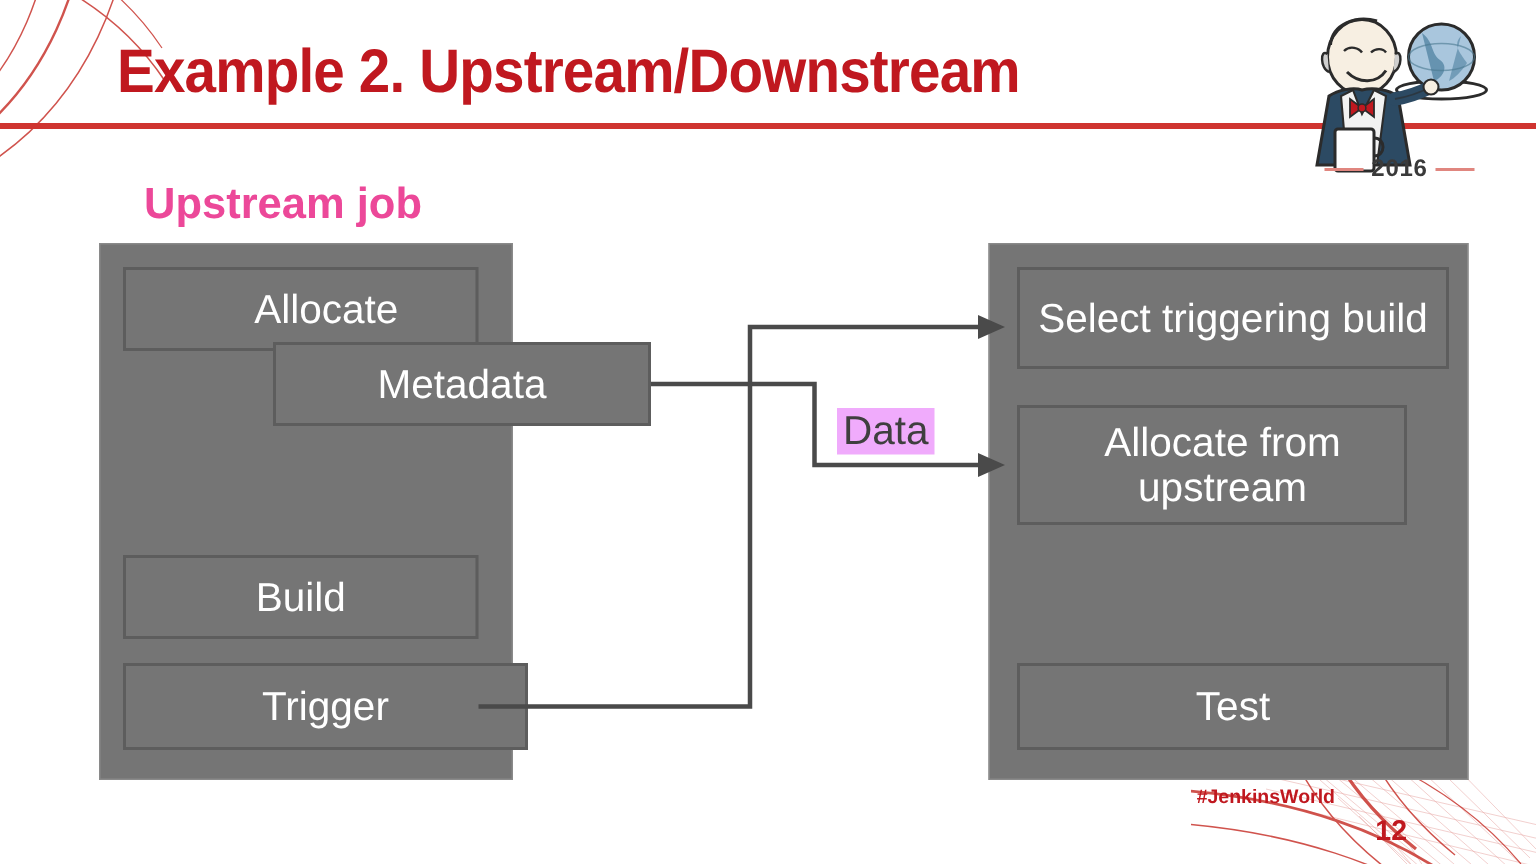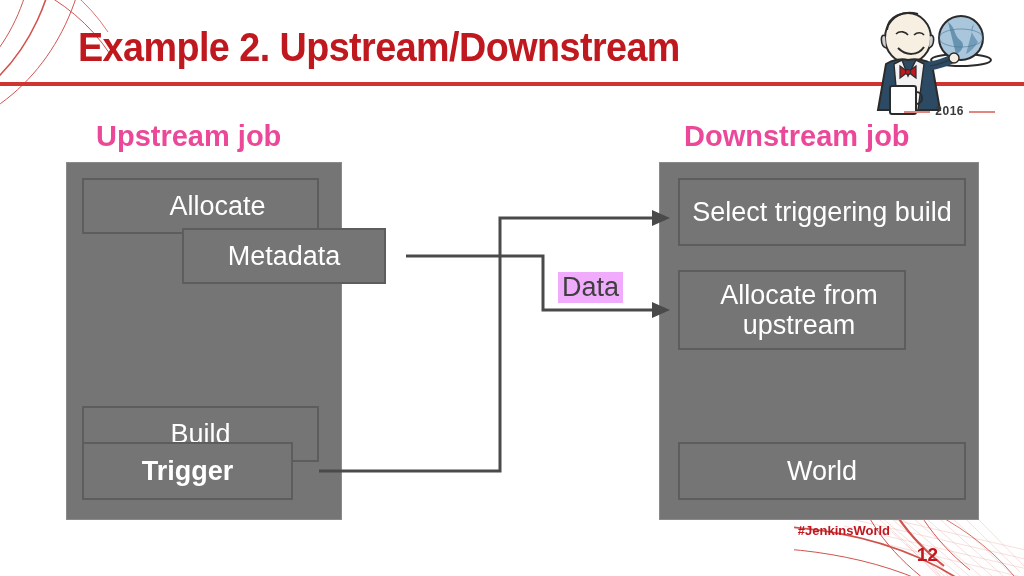--- a/index.html
+++ b/index.html
@@ -69,22 +69,22 @@
     font-weight: bold;
     color: #c0181f;
     font-style: italic;
     letter-spacing: -0.3px;
   }
   #logo-year {
     position: absolute;
     right: 24px;
     top: 104px;
     width: 134px;
-    text-align: right;
-    font-size: 12px;
+    text-align: center;
+    font-size: 16px;
     font-weight: bold;
     color: #3a3a3a;
     letter-spacing: 0.5px;
   }
   .year-dash {
     display: inline-block;
     width: 26px;
     height: 2px;
     background: #e0867f;
     vertical-align: middle;
@@ -126,31 +126,31 @@
     box-sizing: border-box;
     display: flex;
     align-items: center;
     justify-content: center;
     text-align: center;
     color: #ffffff;
     font-size: 27px;
     line-height: 1.12;
   }
   #stage-allocate { left: 82px; top: 178px; width: 237px; height: 56px; padding-left: 34px; }
-  #stage-build    { left: 82px; top: 370px; width: 237px; height: 56px; margin-top: 36px; }
-  #stage-trigger  { left: 82px; top: 442px; width: 211px; height: 58px; font-weight: bold; }
+  #stage-build    { left: 82px; top: 370px; width: 237px; height: 56px; }
+  #stage-trigger  { left: 82px; top: 442px; width: 270px; height: 58px; }
 
   #stage-select      { left: 678px; top: 178px; width: 288px; height: 68px; }
-  #stage-allocate-up { left: 678px; top: 270px; width: 228px; height: 80px; padding-left: 14px; }
+  #stage-allocate-up { left: 678px; top: 270px; width: 260px; height: 80px; padding-left: 14px; }
   #stage-test        { left: 678px; top: 442px; width: 288px; height: 58px; }
 
   
   #stage-metadata {
     left: 182px; top: 228px;
-    width: 204px; height: 56px;
+    width: 252px; height: 56px;
     z-index: 6;
   }
 
   
   #connectors {
     position: absolute;
     left: 0; top: 0;
     width: 1024px; height: 576px;
     z-index: 5;
     pointer-events: none;
@@ -284,21 +284,20 @@
     <circle cx="92" cy="56" r="5" fill="#f7efe2" stroke="#2b2b2b" stroke-width="1.4"></circle>
 
     <rect x="28" y="84" width="26" height="28" rx="2" fill="#ffffff" stroke="#2b2b2b" stroke-width="2"></rect>
     <path d="M54 90 C 62 90, 62 102, 54 102" fill="none" stroke="#2b2b2b" stroke-width="2"></path>
   </svg>
   <div id="logo-year">
     <span class="year-dash"></span><span>2016</span><span class="year-dash"></span>
   </div>
 
   <div class="job-label" id="label-upstream">Upstream job</div>
-  <div class="job-label" id="label-downstream">Downstream job</div>
 
   <div class="job-container" id="upstream-container"></div>
   <div class="job-container" id="downstream-container"></div>
 
   <svg id="connectors" viewBox="0 0 1024 576">
     <g stroke="#4a4a4a" stroke-width="3" fill="none">
 
       <path d="M406 256 L 543 256 L 543 310 L 652 310"></path>
 
       <path d="M319 471 L 500 471 L 500 218 L 652 218"></path>
@@ -310,20 +309,20 @@
   </svg>
 
   <div class="stage-box" id="stage-allocate">Allocate</div>
   <div class="stage-box" id="stage-build">Build</div>
   <div class="stage-box" id="stage-trigger">Trigger</div>
 
   <div class="stage-box" id="stage-metadata">Metadata</div>
 
   <div class="stage-box" id="stage-select">Select triggering build</div>
   <div class="stage-box" id="stage-allocate-up">Allocate from upstream</div>
-  <div class="stage-box" id="stage-test">World</div>
+  <div class="stage-box" id="stage-test">Test</div>
 
   <div id="data-label">Data</div>
 
   <div id="hashtag">#JenkinsWorld</div>
   <div id="page-number">12</div>
 
 </div>
 
 </body></html>

